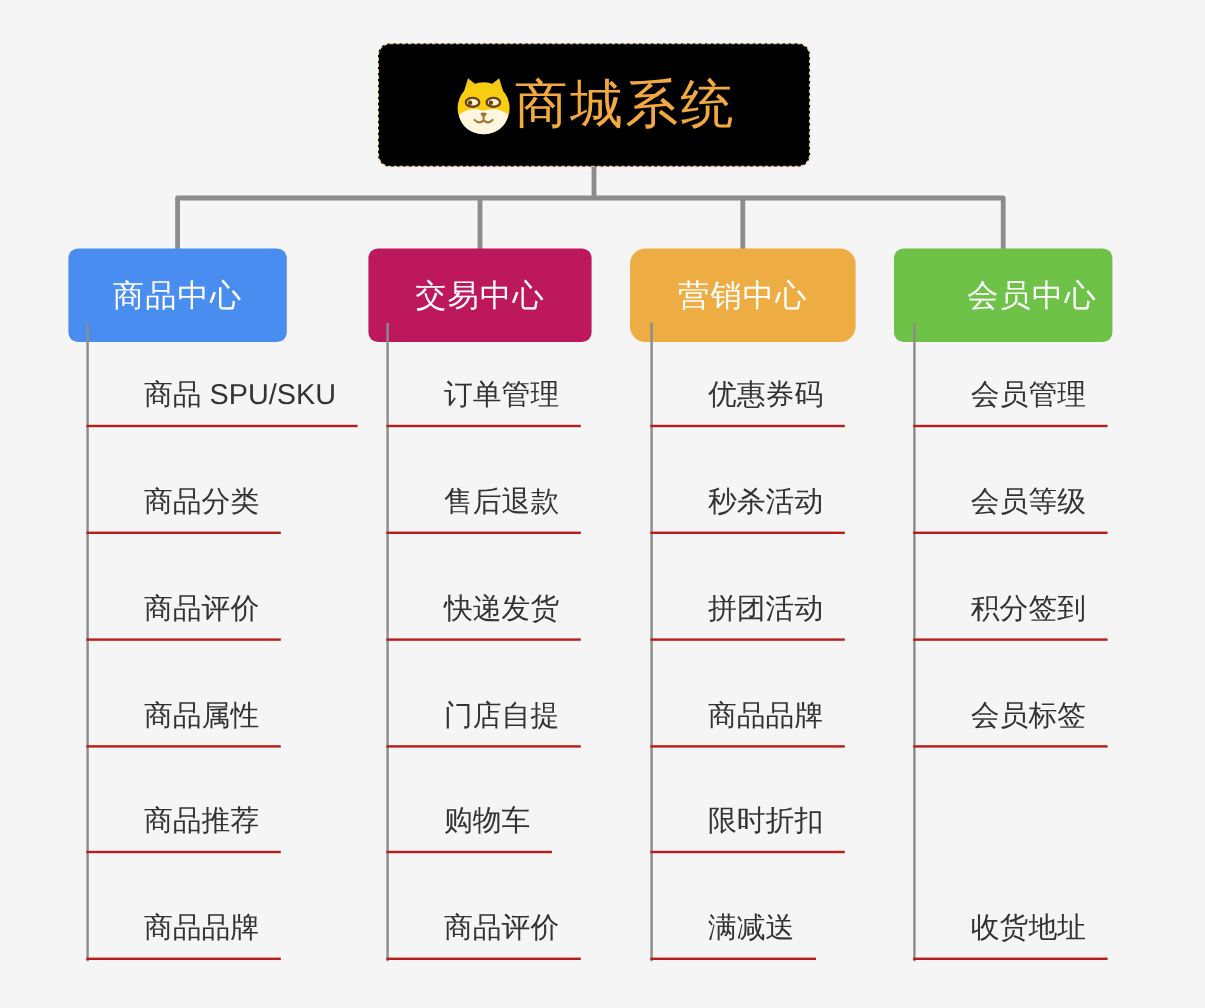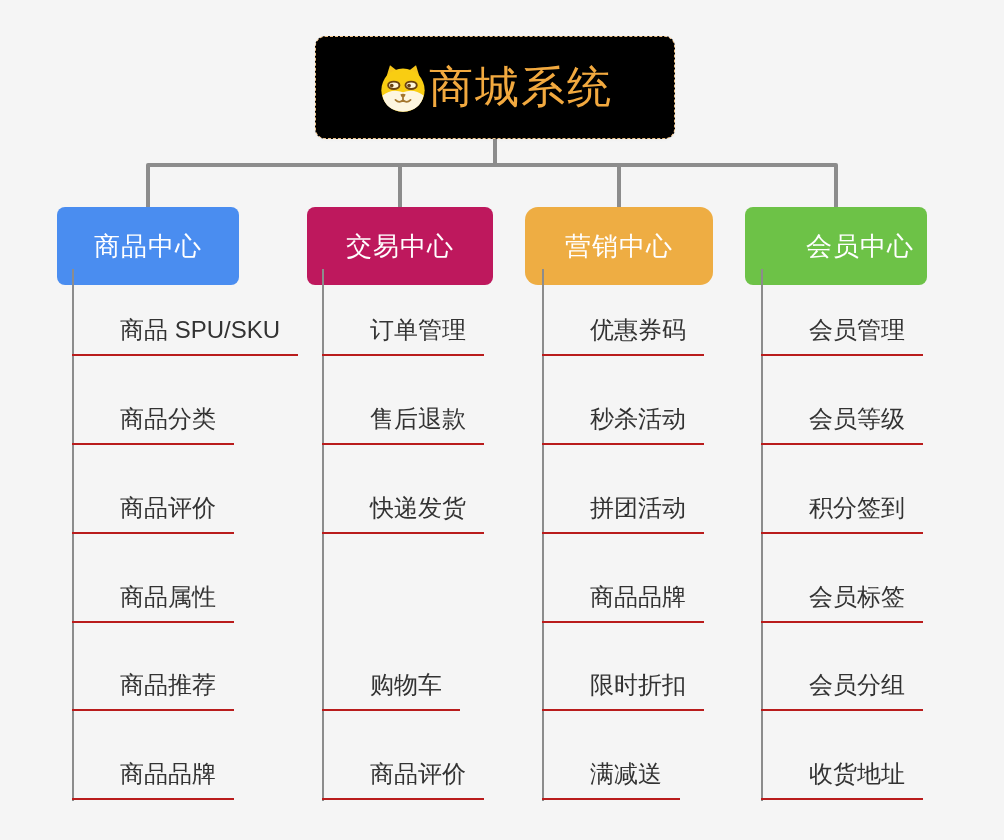--- a/index.html
+++ b/index.html
@@ -119,30 +119,30 @@
   <div class="leaf col-0 row-0">商品 SPU/SKU</div>
   <div class="leaf col-0 row-1">商品分类</div>
   <div class="leaf col-0 row-2">商品评价</div>
   <div class="leaf col-0 row-3">商品属性</div>
   <div class="leaf col-0 row-4">商品推荐</div>
   <div class="leaf col-0 row-5">商品品牌</div>
 
   <div class="leaf col-1 row-1">售后退款</div>
   <div class="leaf col-1 row-0">订单管理</div>
   <div class="leaf col-1 row-2">快递发货</div>
+  <div class="leaf col-1 row-3">门店自提</div>
   <div class="leaf col-1 row-4">购物车</div>
   <div class="leaf col-1 row-5">商品评价</div>
 
   <div class="leaf col-2 row-0">优惠券码</div>
   <div class="leaf col-2 row-1">秒杀活动</div>
   <div class="leaf col-2 row-2">拼团活动</div>
   <div class="leaf col-2 row-3">商品品牌</div>
   <div class="leaf col-2 row-4">限时折扣</div>
   <div class="leaf col-2 row-5">满减送</div>
 
   <div class="leaf col-3 row-0">会员管理</div>
   <div class="leaf col-3 row-1">会员等级</div>
   <div class="leaf col-3 row-2">积分签到</div>
   <div class="leaf col-3 row-3">会员标签</div>
-  <div class="leaf col-3 row-4">会员分组</div>
   <div class="leaf col-3 row-5">收货地址</div>
 
 </div>
 
 </body></html>

